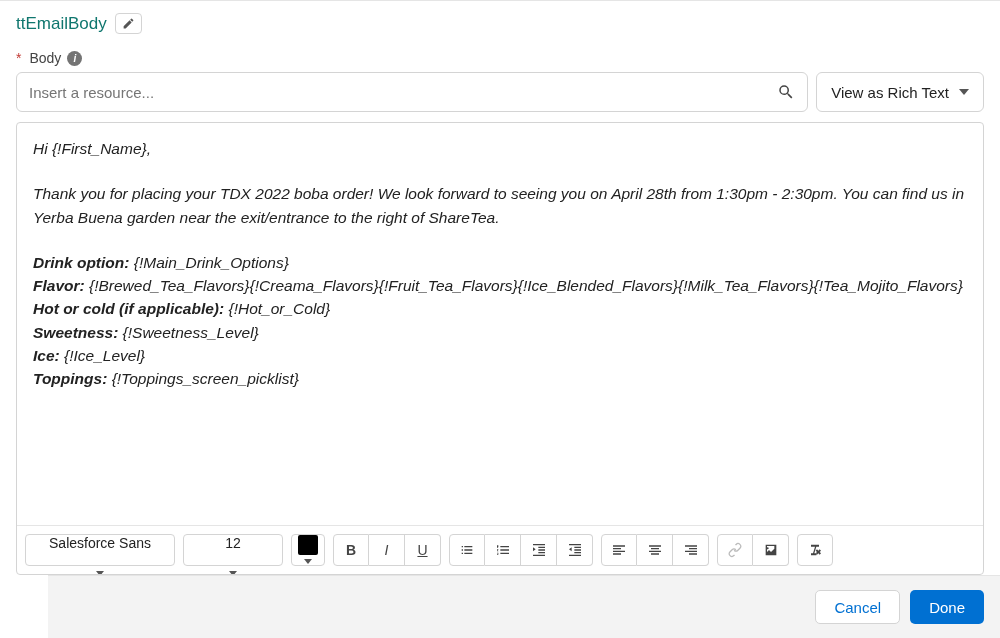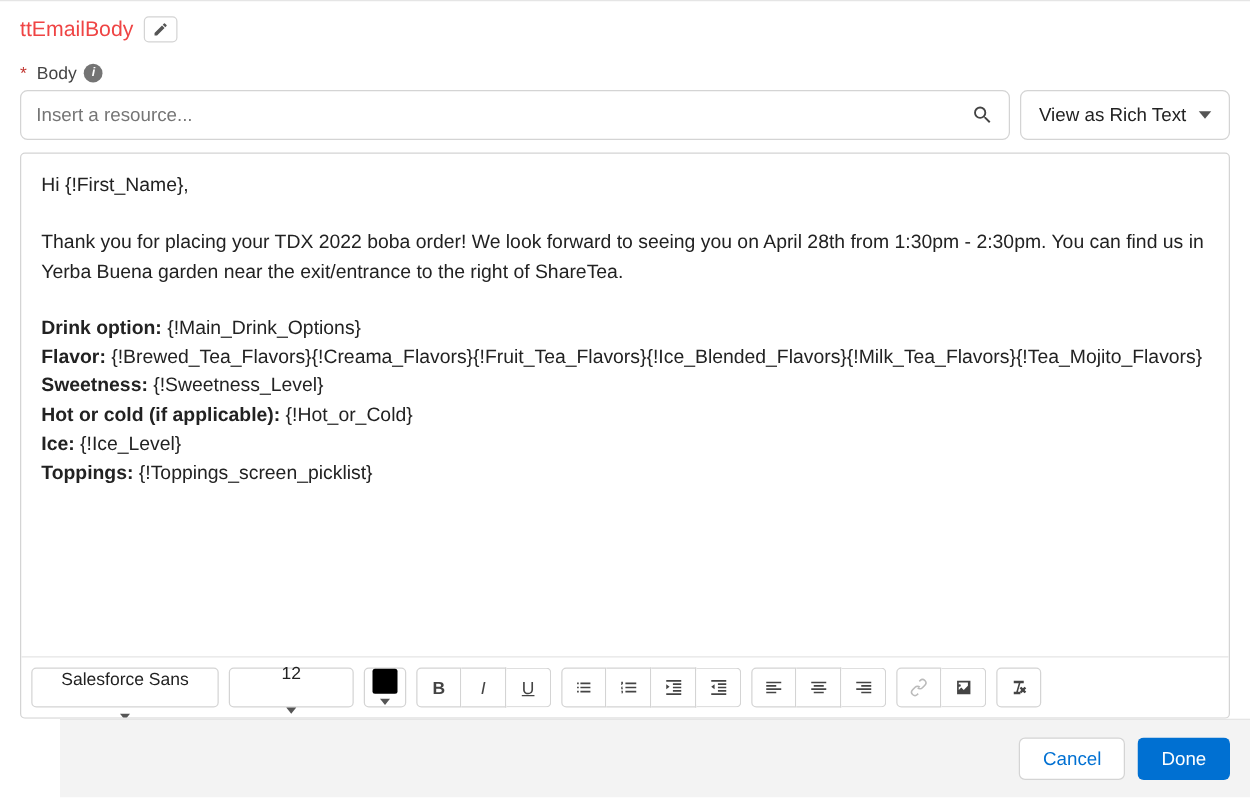--- a/index.html
+++ b/index.html
@@ -15,21 +15,21 @@
   .modal { display: flex; flex-direction: column; height: 100%; }
   .header {
     text-align: center;
     padding: 18px 0 14px;
     font-size: 22px;
     font-weight: 500;
   }
   .hr { border-bottom: 1px solid #e5e5e5; }
   .content { flex: 1; padding: 12px 16px 0; display: flex; flex-direction: column; overflow: hidden; }
   .name-row { display: flex; align-items: center; gap: 4px; margin-bottom: 16px; }
-  .name-label { font-size: 17px; color: #ef4444; }
+  .name-label { font-size: 17px; color: #0f766e; }
   .edit-pill {
     border: 1px solid #d4d4d4; border-radius: 4px; padding: 3px 6px;
     display: inline-flex; align-items: center; justify-content: center;
     margin-left: 4px;
   }
   .edit-pill svg { width: 13px; height: 13px; }
   .label-row { display: flex; align-items: center; gap: 6px; margin-bottom: 6px; font-size: 14px; color: #444; }
   .req { color: #c23934; margin-right: 2px; }
   .info-icon {
     width: 15px; height: 15px; border-radius: 50%;
@@ -57,21 +57,21 @@
   }
   .editor-wrap {
     margin-top: 10px; border: 1px solid #d4d4d4; border-radius: 4px;
     flex: 1; display: flex; flex-direction: column; overflow: hidden;
     background: #fff;
   }
   .editor {
     flex: 1; padding: 14px 16px; font-size: 15.5px; line-height: 1.5;
     overflow-y: scroll; color: #222;
   }
-  .editor p { margin-bottom: 0; }
+  .editor p { margin-bottom: 0; font-style: italic; }
   .editor .spacer { height: 22px; }
   .editor b { font-weight: 700; }
   .editor::-webkit-scrollbar { width: 12px; }
   .editor::-webkit-scrollbar-track { background: #f4f4f4; }
   .editor::-webkit-scrollbar-thumb { background: #bbb; border-radius: 2px; }
   .editor::-webkit-scrollbar-button { height: 12px; background: #eee; }
   .rte-toolbar {
     border-top: 1px solid #e5e5e5; padding: 8px; display: flex; gap: 8px;
     align-items: center; flex-wrap: wrap;
   }
@@ -84,21 +84,21 @@
   .tb-btn.disabled { color: #bbb; }
   .tb-group .tb-btn { border-radius: 0; border-left-width: 0; }
   .tb-group .tb-btn:first-child { border-left-width: 1px; border-top-left-radius: 4px; border-bottom-left-radius: 4px; }
   .tb-group .tb-btn:last-child { border-top-right-radius: 4px; border-bottom-right-radius: 4px; }
   .tb-select {
     border: 1px solid #d4d4d4; border-radius: 4px; height: 32px;
     display: flex; align-items: center; padding: 0 10px; gap: 20px;
     background: #fff; font-size: 14px; color: #222; flex-direction: column;
   }
   .font-select { min-width: 150px; justify-content: space-between; }
-  .size-select { min-width: 100px; justify-content: center; }
+  .size-select { min-width: 100px; justify-content: space-between; }
   .color-select { gap: 4px; padding: 0 6px; }
   .color-swatch { width: 20px; height: 20px; background: #000; border-radius: 2px; }
   .sm-tri { border-left-width: 4px; border-right-width: 4px; border-top-width: 5px; }
   .tb-btn svg { width: 16px; height: 16px; }
   .footer {
     border-top: 1px solid #e5e5e5; background: #f3f3f3;
     padding: 14px 16px; display: flex; justify-content: flex-end; gap: 10px; margin-left: 48px;
   }
   .btn {
     height: 34px; padding: 0 18px; border-radius: 5px; font-size: 15px;
@@ -145,22 +145,22 @@
     </div>
 
     <div class="editor-wrap">
       <div class="editor" contenteditable="true" style="">
         <p>Hi {!First_Name},</p>
         <div class="spacer"></div>
         <p>Thank you for placing your TDX 2022 boba order! We look forward to seeing you on April 28th from 1:30pm - 2:30pm. You can find us in Yerba Buena garden near the exit/entrance to the right of ShareTea.</p>
         <div class="spacer"></div>
         <p><b>Drink option:</b><span> {!Main_Drink_Options}</span></p>
         <p><b>Flavor:</b><span> {!Brewed_Tea_Flavors}{!Creama_Flavors}{!Fruit_Tea_Flavors}{!Ice_Blended_Flavors}{!Milk_Tea_Flavors}{!Tea_Mojito_Flavors}</span></p>
+        <p><b>Hot or cold (if applicable):</b><span> {!Hot_or_Cold}</span></p>
         <p><b>Sweetness:</b><span> {!Sweetness_Level}</span></p>
-        <p><b>Hot or cold (if applicable):</b><span> {!Hot_or_Cold}</span></p>
         <p><b>Ice:</b><span> {!Ice_Level}</span></p>
         <p><b>Toppings:</b><span> {!Toppings_screen_picklist}</span></p>
       </div>
 
       <div class="rte-toolbar">
         <div class="tb-select font-select">
           <span>Salesforce Sans</span>
           <span class="triangle-down sm-tri"></span>
         </div>
         <div class="tb-select size-select">

